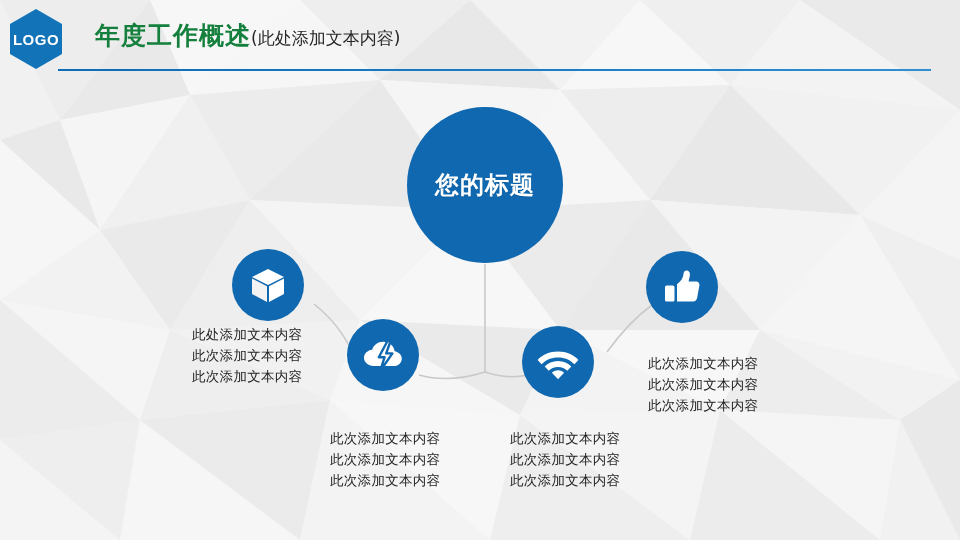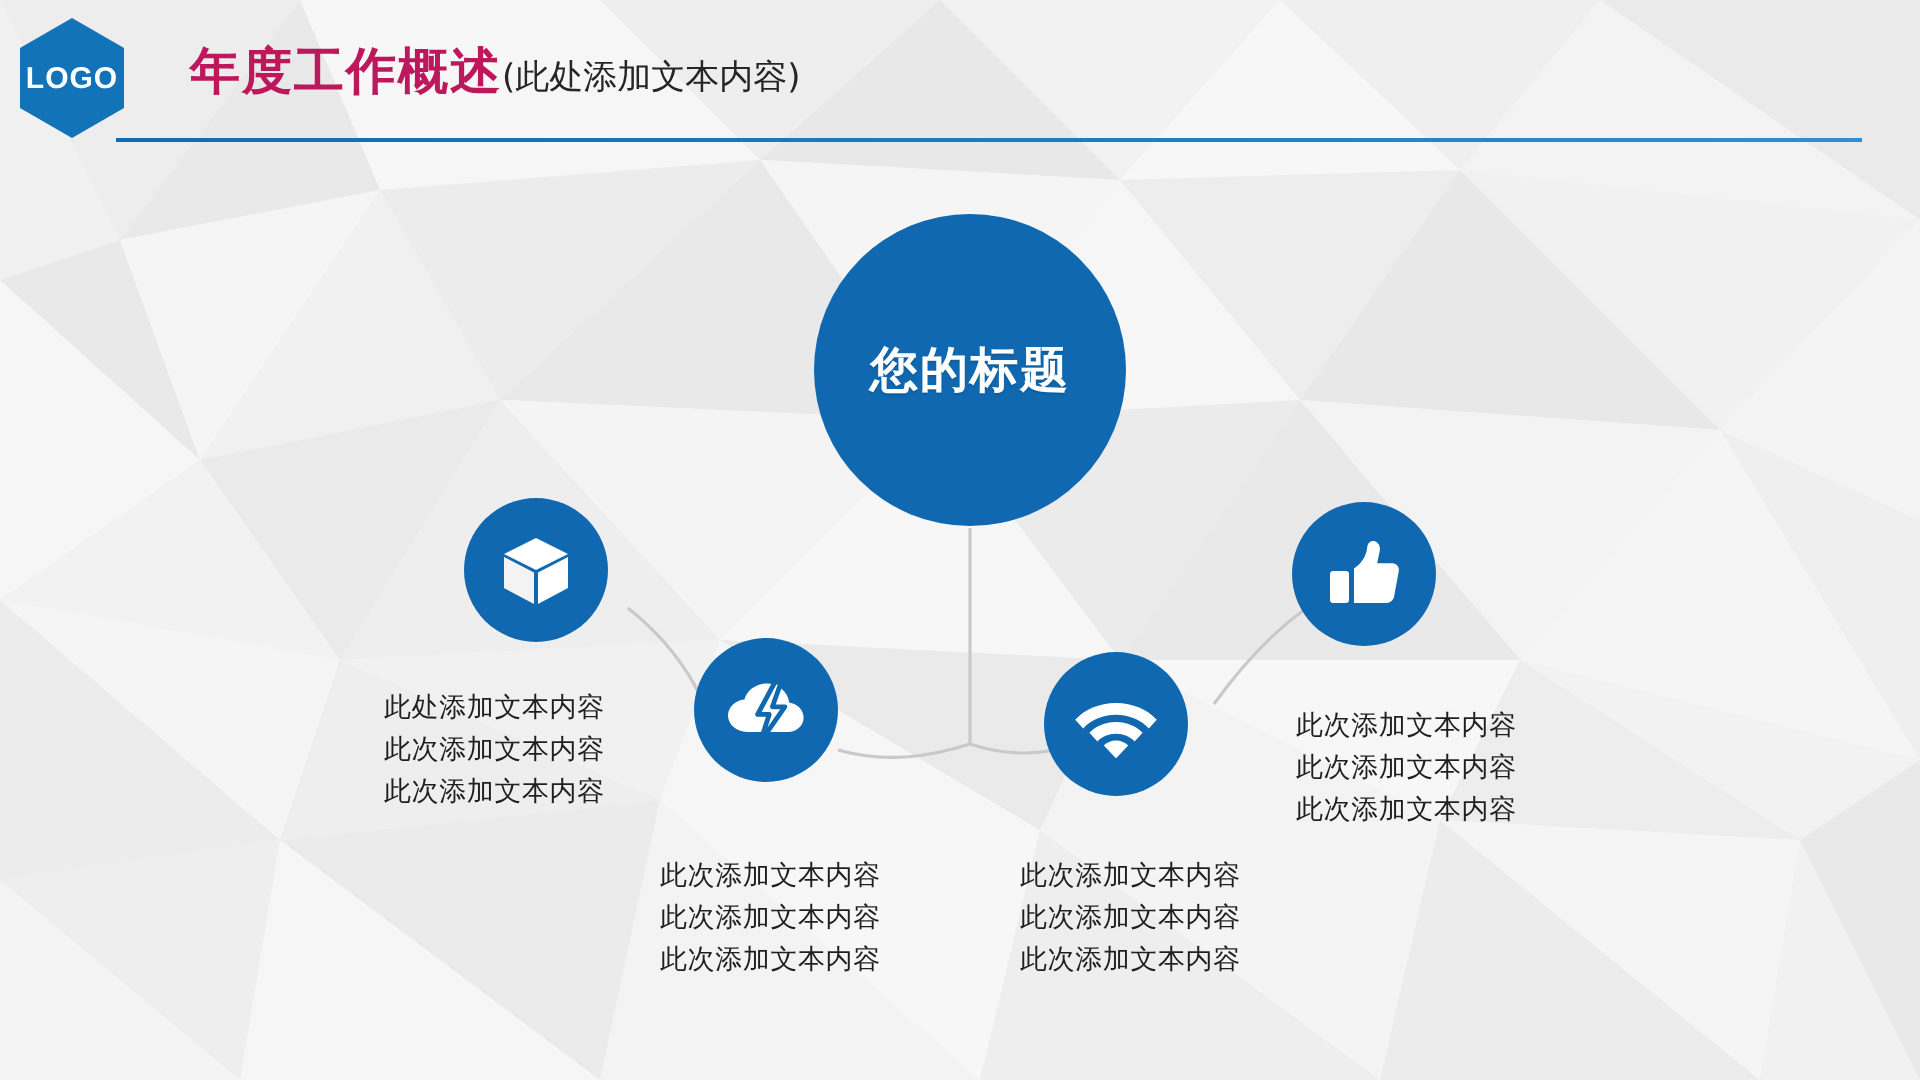--- a/index.html
+++ b/index.html
@@ -22,21 +22,21 @@
   }
   .logo-hex svg{position:absolute;left:0;top:0;}
   .logo-text{
     position:relative;z-index:2;color:#ffffff;font-size:15px;font-weight:bold;
     letter-spacing:.5px;
   }
   .title-wrap{
     position:absolute;left:95px;top:19px;white-space:nowrap;
   }
   .title-main{
-    font-size:25px;font-weight:bold;color:#be185d;letter-spacing:1px;
+    font-size:25px;font-weight:bold;color:#15803d;letter-spacing:1px;
     font-family:"DejaVu Sans","Liberation Sans",sans-serif;
   }
   .title-sub{
     font-size:17px;color:#262626;letter-spacing:0;
     font-family:"DejaVu Sans","Liberation Sans",sans-serif;
   }
   .divider{
     position:absolute;left:58px;top:69px;width:873px;height:2px;
     background:linear-gradient(to right,#0e6cb4 0%,#1b7ec4 55%,#2f8fd0 100%);
   }
@@ -68,21 +68,21 @@
   .n3{left:522px;top:326px;}
   .n4{left:646px;top:251px;}
 
   
   .tblock{
     position:absolute;z-index:4;
     font-family:"DejaVu Sans","Liberation Sans",sans-serif;
     font-size:13.5px;line-height:21px;color:#1f1f1f;white-space:nowrap;
   }
   .tblock div{letter-spacing:.3px;}
-  .tb1{left:192px;top:344px;}
+  .tb1{left:192px;top:324px;}
   .tb2{left:330px;top:428px;}
   .tb3{left:510px;top:428px;}
   .tb4{left:648px;top:353px;}
 </style>
 </head>
 <body>
 
 <div id="slide">
 
   <svg id="bg" viewBox="0 0 960 540" preserveAspectRatio="none">

